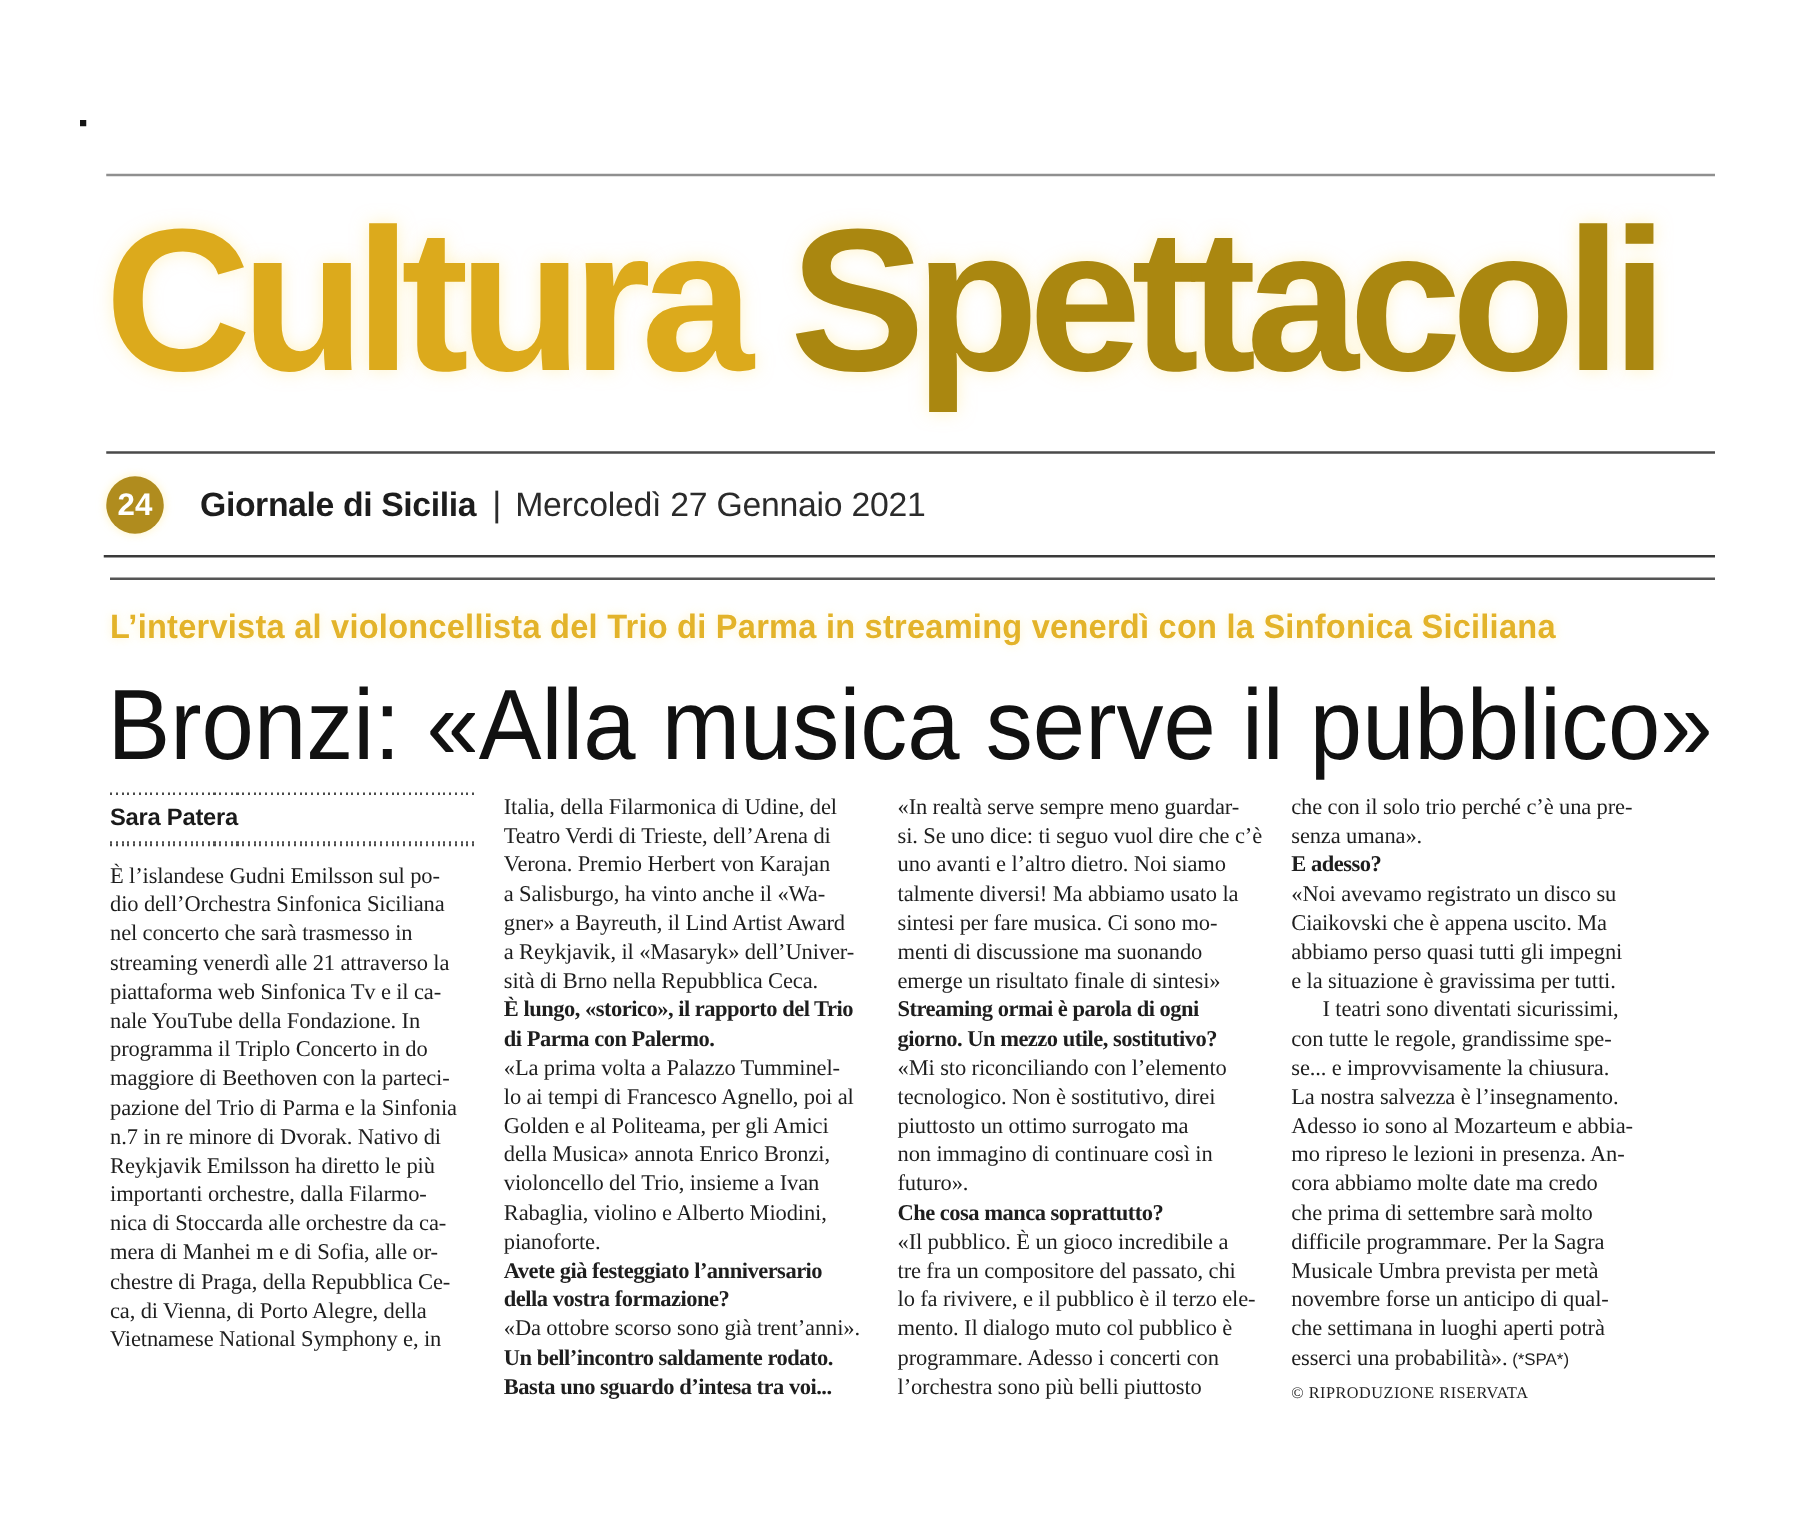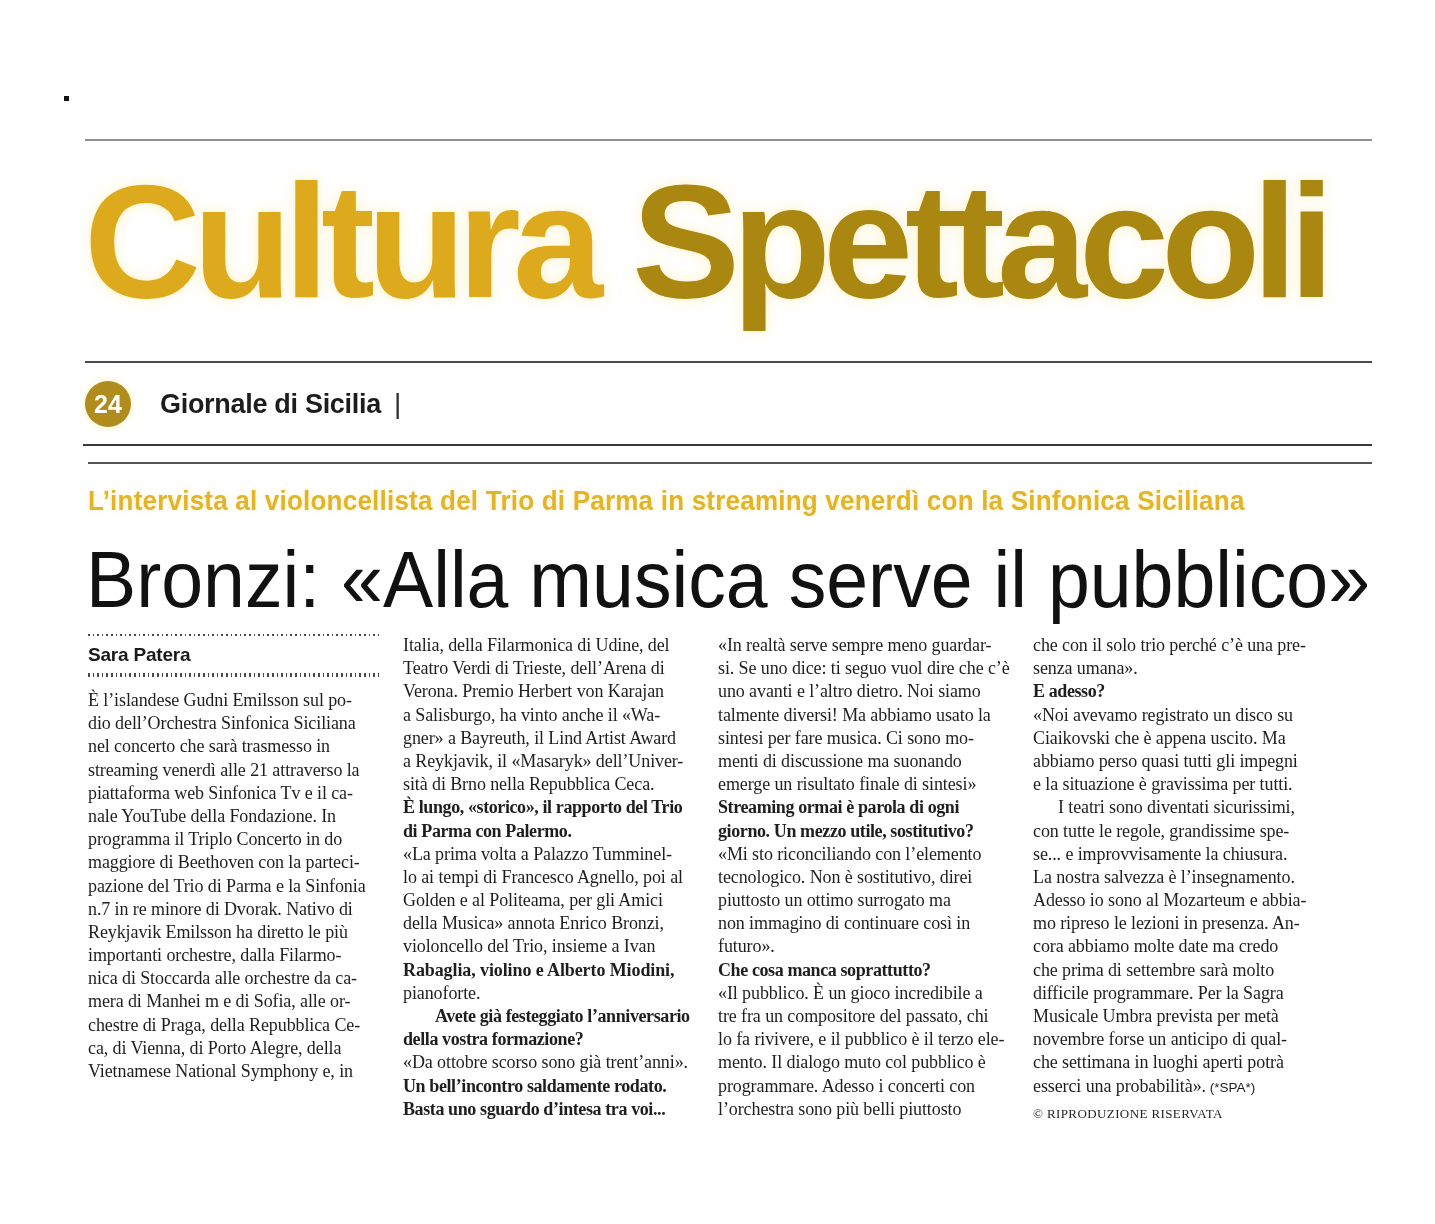--- a/index.html
+++ b/index.html
@@ -75,20 +75,21 @@
 <div class="abs rule rule-top"></div>
 
 <h1 class="abs masthead fitx"><span class="w1">Cultura</span> <span class="w2">Spettacoli</span></h1>
 
 <div class="abs rule rule-2"></div>
 
 <div class="abs folio">
   <span class="pagenum">24</span>
   <span class="paper">Giornale di Sicilia</span>
   <span class="pipe">|</span>
+  <span class="idate">Mercoledì 27 Gennaio 2021</span>
 </div>
 
 <div class="abs rule rule-3"></div>
 <div class="abs rule rule-4"></div>
 
 <div class="abs kicker fitx" style="transform: scaleX(0.964971);">L’intervista al violoncellista del Trio di Parma in streaming venerdì con la Sinfonica Siciliana</div>
 
 <h2 class="abs headline fitx" style="transform: scaleX(0.940659);">Bronzi: «Alla musica serve il pubblico»</h2>
 
 <div class="abs columns">
@@ -123,23 +124,23 @@
       <div class="ln j" style="word-spacing: 0px;">gner» a Bayreuth, il Lind Artist Award</div>
       <div class="ln j" style="word-spacing: 0px;">a Reykjavik, il «Masaryk» dell’Univer-</div>
       <div class="ln">sità di Brno nella Repubblica Ceca.</div>
       <div class="ln j b" style="word-spacing: 0px;">È lungo, «storico», il rapporto del Trio</div>
       <div class="ln b">di Parma con Palermo.</div>
       <div class="ln j" style="word-spacing: 0px;">«La prima volta a Palazzo Tumminel-</div>
       <div class="ln j" style="word-spacing: 0px;">lo ai tempi di Francesco Agnello, poi al</div>
       <div class="ln j" style="word-spacing: 0px;">Golden e al Politeama, per gli Amici</div>
       <div class="ln j" style="word-spacing: 0px;">della Musica» annota Enrico Bronzi,</div>
       <div class="ln j" style="word-spacing: 0px;">violoncello del Trio, insieme a Ivan</div>
-      <div class="ln j" style="word-spacing: 0px; font-weight: bold;">Rabaglia, violino e Alberto Miodini,</div>
+      <div class="ln j" style="word-spacing: 0px;">Rabaglia, violino e Alberto Miodini,</div>
       <div class="ln">pianoforte.</div>
-      <div class="ln j b" style="word-spacing: 0px; margin-left: 32px;">Avete già festeggiato l’anniversario</div>
+      <div class="ln j b" style="word-spacing: 0px;">Avete già festeggiato l’anniversario</div>
       <div class="ln b">della vostra formazione?</div>
       <div class="ln">«Da ottobre scorso sono già trent’anni».</div>
       <div class="ln j b" style="word-spacing: 0px;">Un bell’incontro saldamente rodato.</div>
       <div class="ln b">Basta uno sguardo d’intesa tra voi...</div>
     </div>
   <div class="col">
       <div class="ln j" style="word-spacing: 0px;">«In realtà serve sempre meno guardar-</div>
       <div class="ln j" style="word-spacing: 0px;">si. Se uno dice: ti seguo vuol dire che c’è</div>
       <div class="ln j" style="word-spacing: 0px;">uno avanti e l’altro dietro. Noi siamo</div>
       <div class="ln j" style="word-spacing: 0px;">talmente diversi! Ma abbiamo usato la</div>

